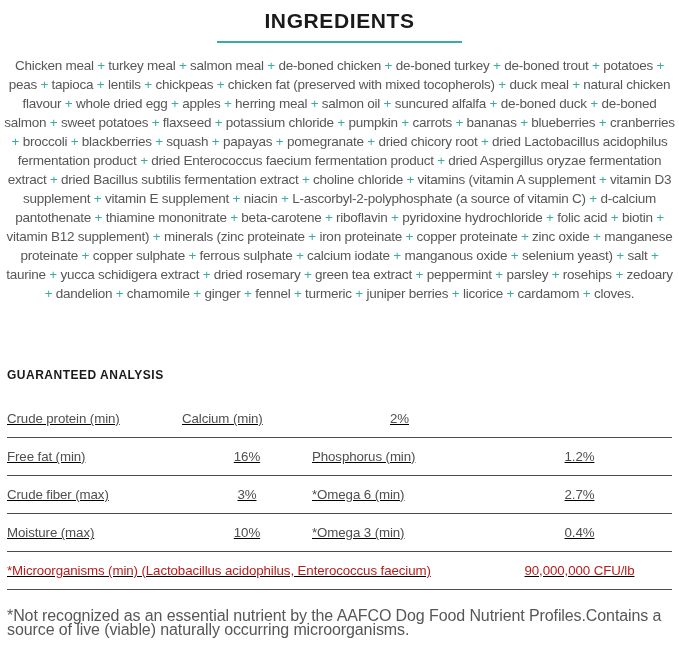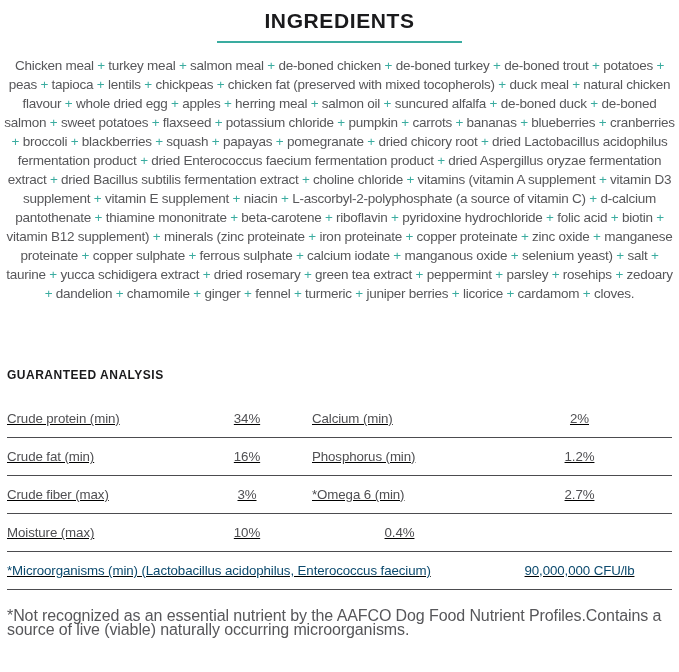--- a/index.html
+++ b/index.html
@@ -54,21 +54,21 @@
   }
   .ga-row .lbl { text-align: left; }
   .ga-row .val { text-align: center; }
   .ga-row-micro {
     display: grid;
     grid-template-columns: 480px 1fr;
     height: 38px;
     border-bottom: 1.5px solid #4c4c4f;
     align-items: center;
     font-size: 13.3px;
-    color: #0c4a6e;
+    color: #b91c1c;
     letter-spacing: -0.1px;
   }
   .ga-row-micro .val { text-align: center; }
 
   
   .footnote1 {
     margin: 19px 7px 0 7px;
     font-size: 16px; letter-spacing: -0.1px;
     line-height: 14px;
     color: #57575a;
@@ -91,42 +91,42 @@
   </div>
 
   <p class="ing-text">Chicken meal <span class="plus">+</span> turkey meal <span class="plus">+</span> salmon meal <span class="plus">+</span> de-boned chicken <span class="plus">+</span> de-boned turkey <span class="plus">+</span> de-boned trout <span class="plus">+</span> potatoes <span class="plus">+</span> peas <span class="plus">+</span> tapioca <span class="plus">+</span> lentils <span class="plus">+</span> chickpeas <span class="plus">+</span> chicken fat (preserved with mixed tocopherols) <span class="plus">+</span> duck meal <span class="plus">+</span> natural chicken flavour <span class="plus">+</span> whole dried egg <span class="plus">+</span> apples <span class="plus">+</span> herring meal <span class="plus">+</span> salmon oil <span class="plus">+</span> suncured alfalfa <span class="plus">+</span> de-boned duck <span class="plus">+</span> de-boned salmon <span class="plus">+</span> sweet potatoes <span class="plus">+</span> flaxseed <span class="plus">+</span> potassium chloride <span class="plus">+</span> pumpkin <span class="plus">+</span> carrots <span class="plus">+</span> bananas <span class="plus">+</span> blueberries <span class="plus">+</span> cranberries <span class="plus">+</span> broccoli <span class="plus">+</span> blackberries <span class="plus">+</span> squash <span class="plus">+</span> papayas <span class="plus">+</span> pomegranate <span class="plus">+</span> dried chicory root <span class="plus">+</span> dried Lactobacillus acidophilus fermentation product <span class="plus">+</span> dried Enterococcus faecium fermentation product <span class="plus">+</span> dried Aspergillus oryzae fermentation extract <span class="plus">+</span> dried Bacillus subtilis fermentation extract <span class="plus">+</span> choline chloride <span class="plus">+</span> vitamins (vitamin A supplement <span class="plus">+</span> vitamin D3 supplement <span class="plus">+</span> vitamin E supplement <span class="plus">+</span> niacin <span class="plus">+</span> L-ascorbyl-2-polyphosphate (a source of vitamin C) <span class="plus">+</span> d-calcium pantothenate <span class="plus">+</span> thiamine mononitrate <span class="plus">+</span> beta-carotene <span class="plus">+</span> riboflavin <span class="plus">+</span> pyridoxine hydrochloride <span class="plus">+</span> folic acid <span class="plus">+</span> biotin <span class="plus">+</span> vitamin B12 supplement) <span class="plus">+</span> minerals (zinc proteinate <span class="plus">+</span> iron proteinate <span class="plus">+</span> copper proteinate <span class="plus">+</span> zinc oxide <span class="plus">+</span> manganese proteinate <span class="plus">+</span> copper sulphate <span class="plus">+</span> ferrous sulphate <span class="plus">+</span> calcium iodate <span class="plus">+</span> manganous oxide <span class="plus">+</span> selenium yeast) <span class="plus">+</span> salt <span class="plus">+</span> taurine <span class="plus">+</span> yucca schidigera extract <span class="plus">+</span> dried rosemary <span class="plus">+</span> green tea extract <span class="plus">+</span> peppermint <span class="plus">+</span> parsley <span class="plus">+</span> rosehips <span class="plus">+</span> zedoary <span class="plus">+</span> dandelion <span class="plus">+</span> chamomile <span class="plus">+</span> ginger <span class="plus">+</span> fennel <span class="plus">+</span> turmeric <span class="plus">+</span> juniper berries <span class="plus">+</span> licorice <span class="plus">+</span> cardamom <span class="plus">+</span> cloves.</p>
 
   <div class="ga-title">GUARANTEED ANALYSIS</div>
 
   <div class="ga-table">
 
     <div class="ga-row">
       <div class="lbl">Crude protein (min)</div>
-      <div class="val">34%</div>
       <div class="lbl">Calcium (min)</div>
       <div class="val">2%</div>
     </div>
 
     <div class="ga-row">
-      <div class="lbl">Crude fat (min)</div>
+      <div class="lbl">Free fat (min)</div>
       <div class="val">16%</div>
       <div class="lbl">Phosphorus (min)</div>
       <div class="val">1.2%</div>
     </div>
 
     <div class="ga-row">
       <div class="lbl">Crude fiber (max)</div>
       <div class="val">3%</div>
       <div class="lbl">*Omega 6 (min)</div>
       <div class="val">2.7%</div>
     </div>
 
     <div class="ga-row">
       <div class="lbl">Moisture (max)</div>
       <div class="val">10%</div>
+      <div class="lbl">*Omega 3 (min)</div>
       <div class="val">0.4%</div>
     </div>
 
     <div class="ga-row-micro">
       <div class="lbl">*Microorganisms (min) (Lactobacillus acidophilus, Enterococcus faecium)</div>
       <div class="val">90,000,000 CFU/lb</div>
     </div>
 
   </div>
 

